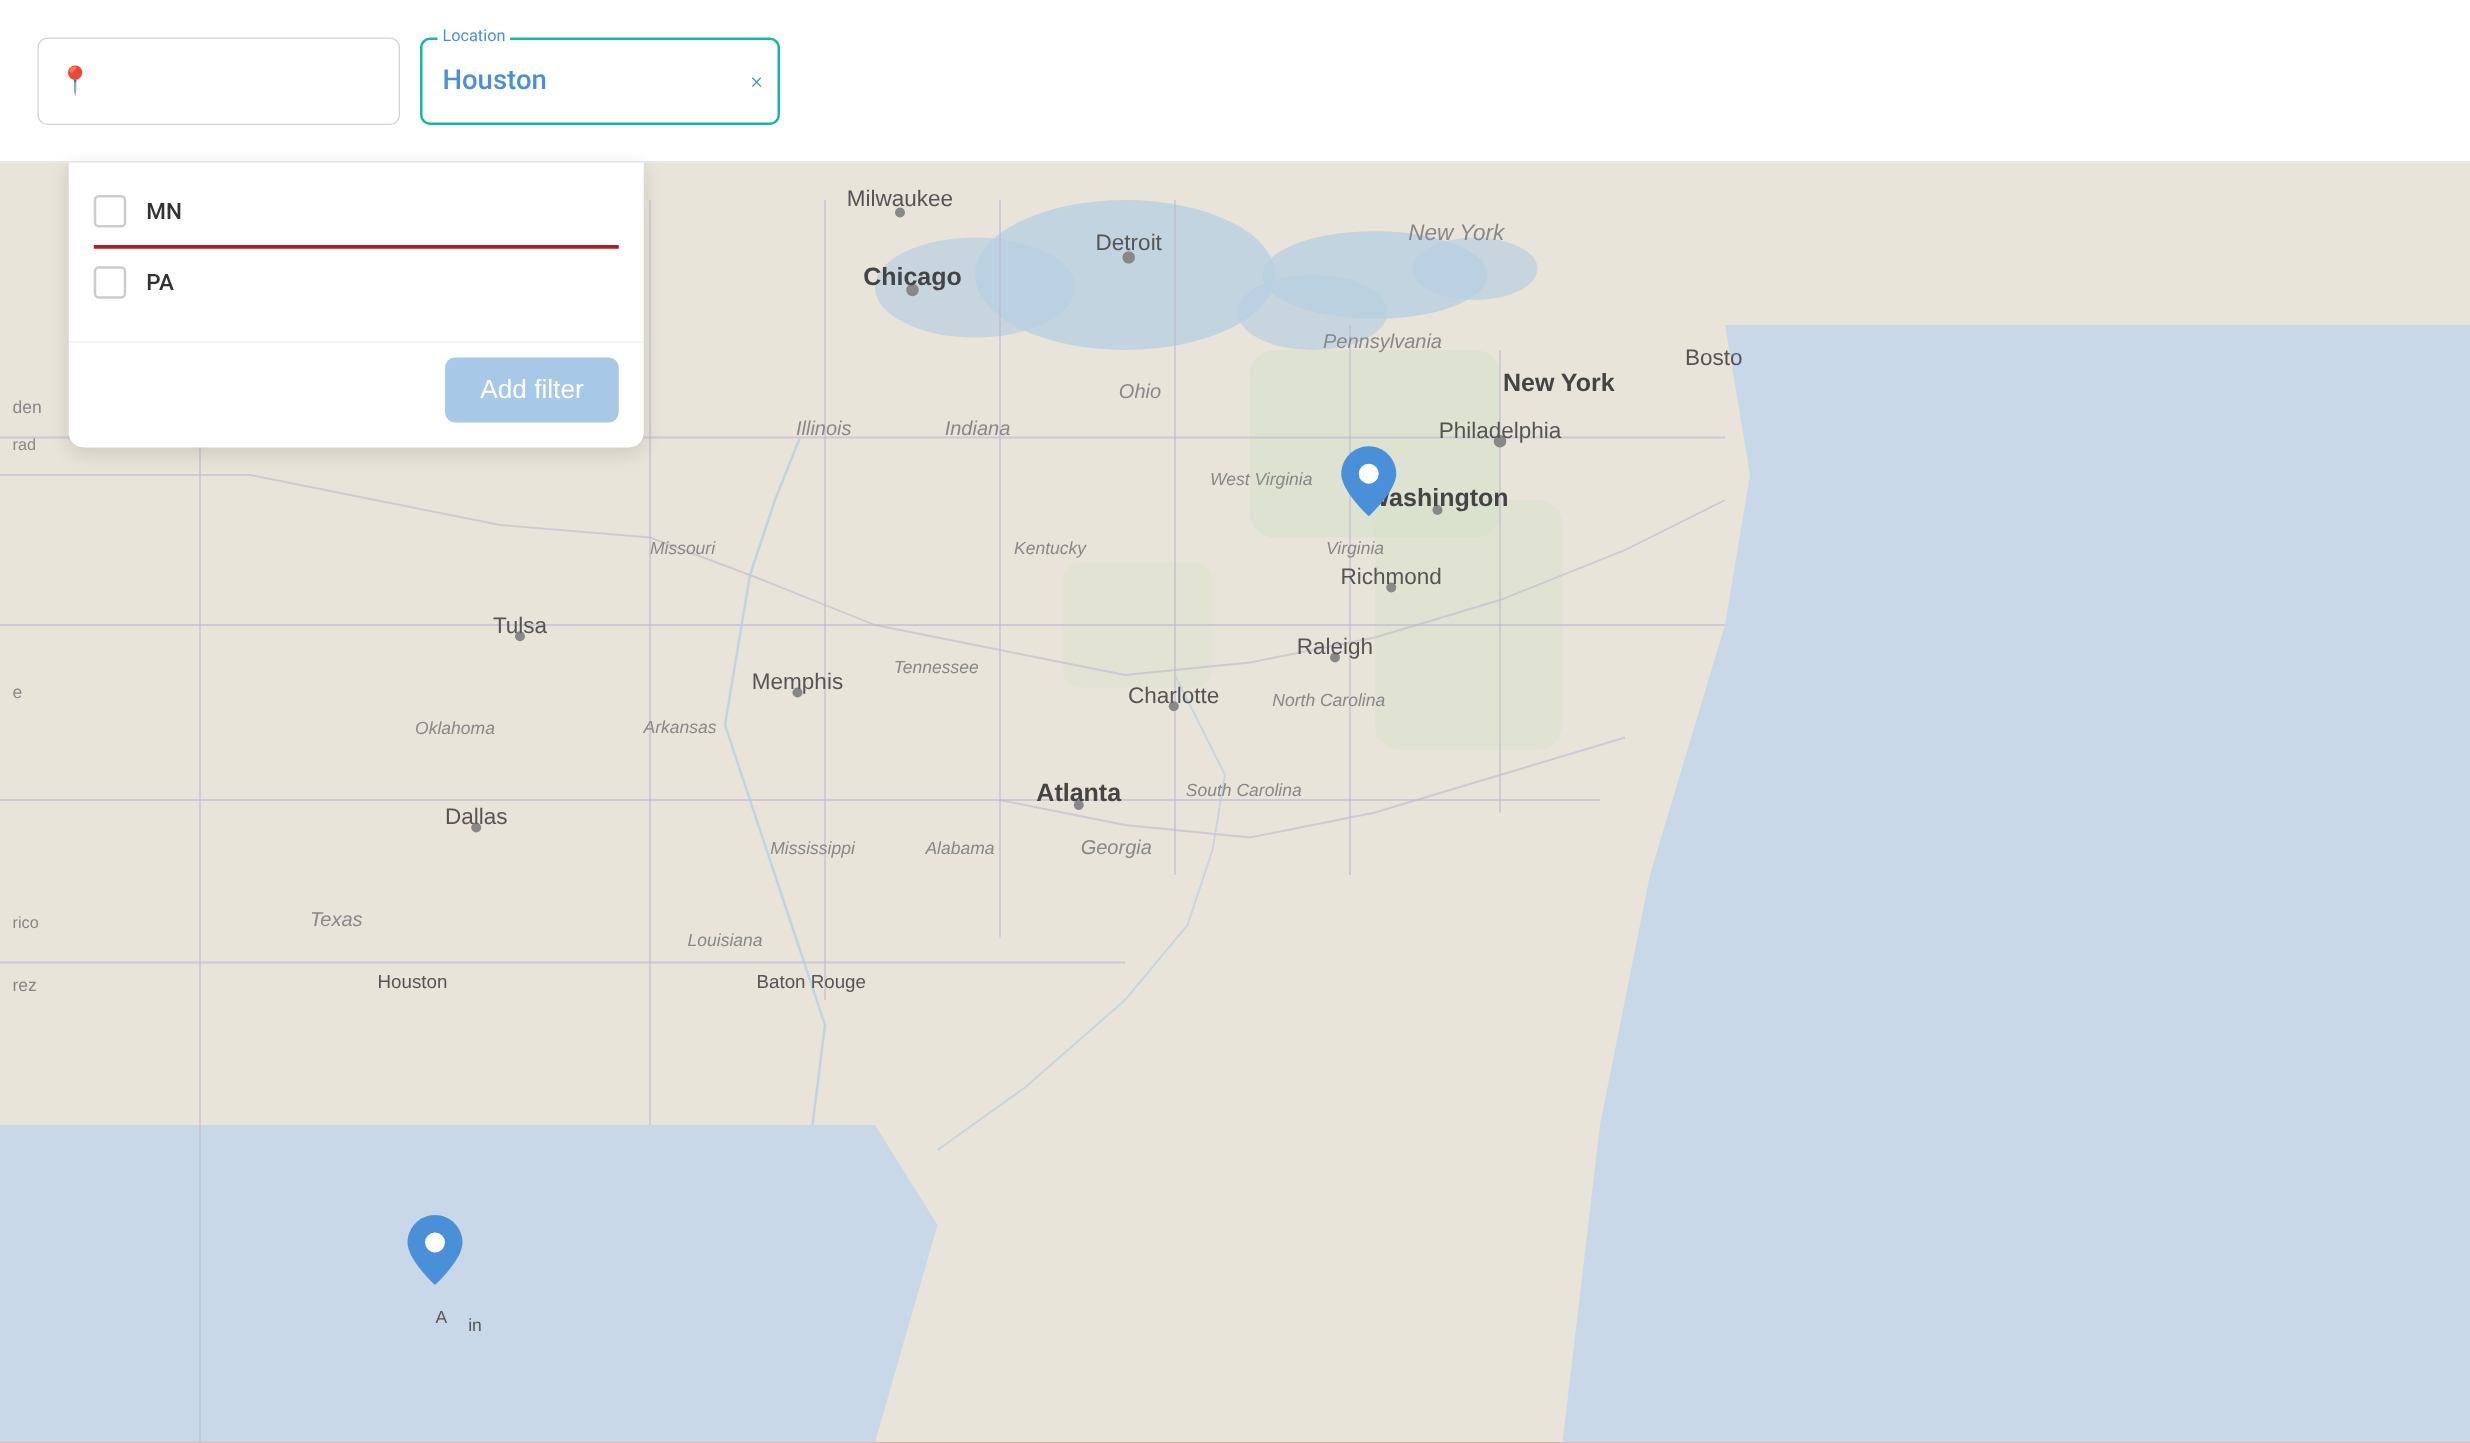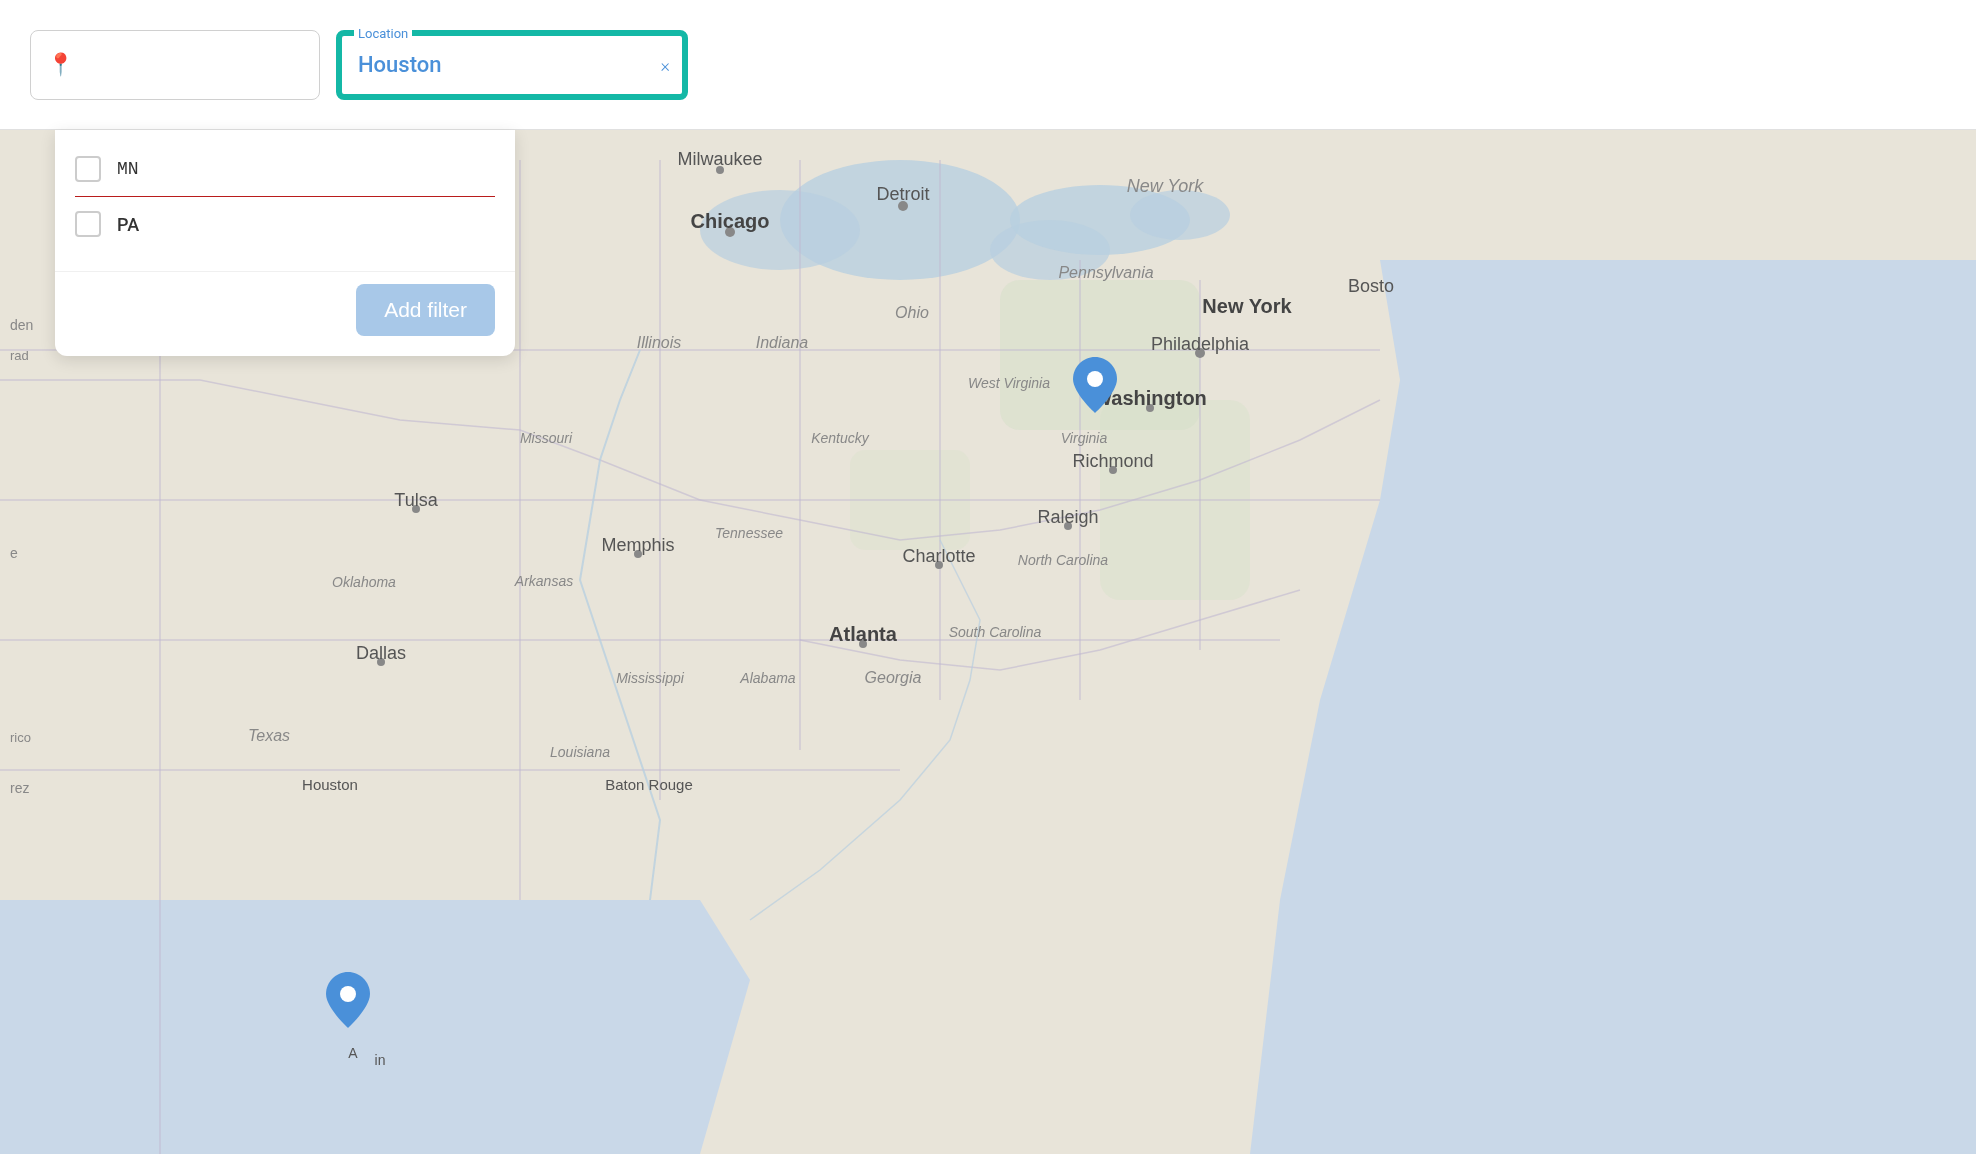--- a/index.html
+++ b/index.html
@@ -51,25 +51,25 @@
     }
 
     .location-pin-icon {
       color: #999;
       font-size: 22px;
       margin-right: 8px;
     }
 
     .location-chip {
       position: relative;
-      border: 6px solid #14b8a6;
+      border: 2px solid #14b8a6;
       border-radius: 8px;
       padding: 8px 16px;
       height: 70px;
-      width: 352px;
+      width: 288px;
       display: flex;
       flex-direction: column;
       justify-content: center;
       background: white;
     }
 
     .location-chip-label {
       font-size: 13px;
       color: #4a90d9;
       position: absolute;
@@ -133,22 +133,21 @@
 
     .checkbox-item {
       display: flex;
       align-items: center;
       padding: 14px 0;
       gap: 16px;
       cursor: pointer;
     }
 
     .checkbox-item:not(:last-child) {
-      border-bottom: 1px solid #b91c1c;
-      font-family: Liberation Mono, monospace;
+      border-bottom: 3px solid #b91c1c;
     }
 
     .checkbox-box {
       width: 26px;
       height: 26px;
       border: 2px solid #ccc;
       border-radius: 4px;
       background: white;
       flex-shrink: 0;
     }

